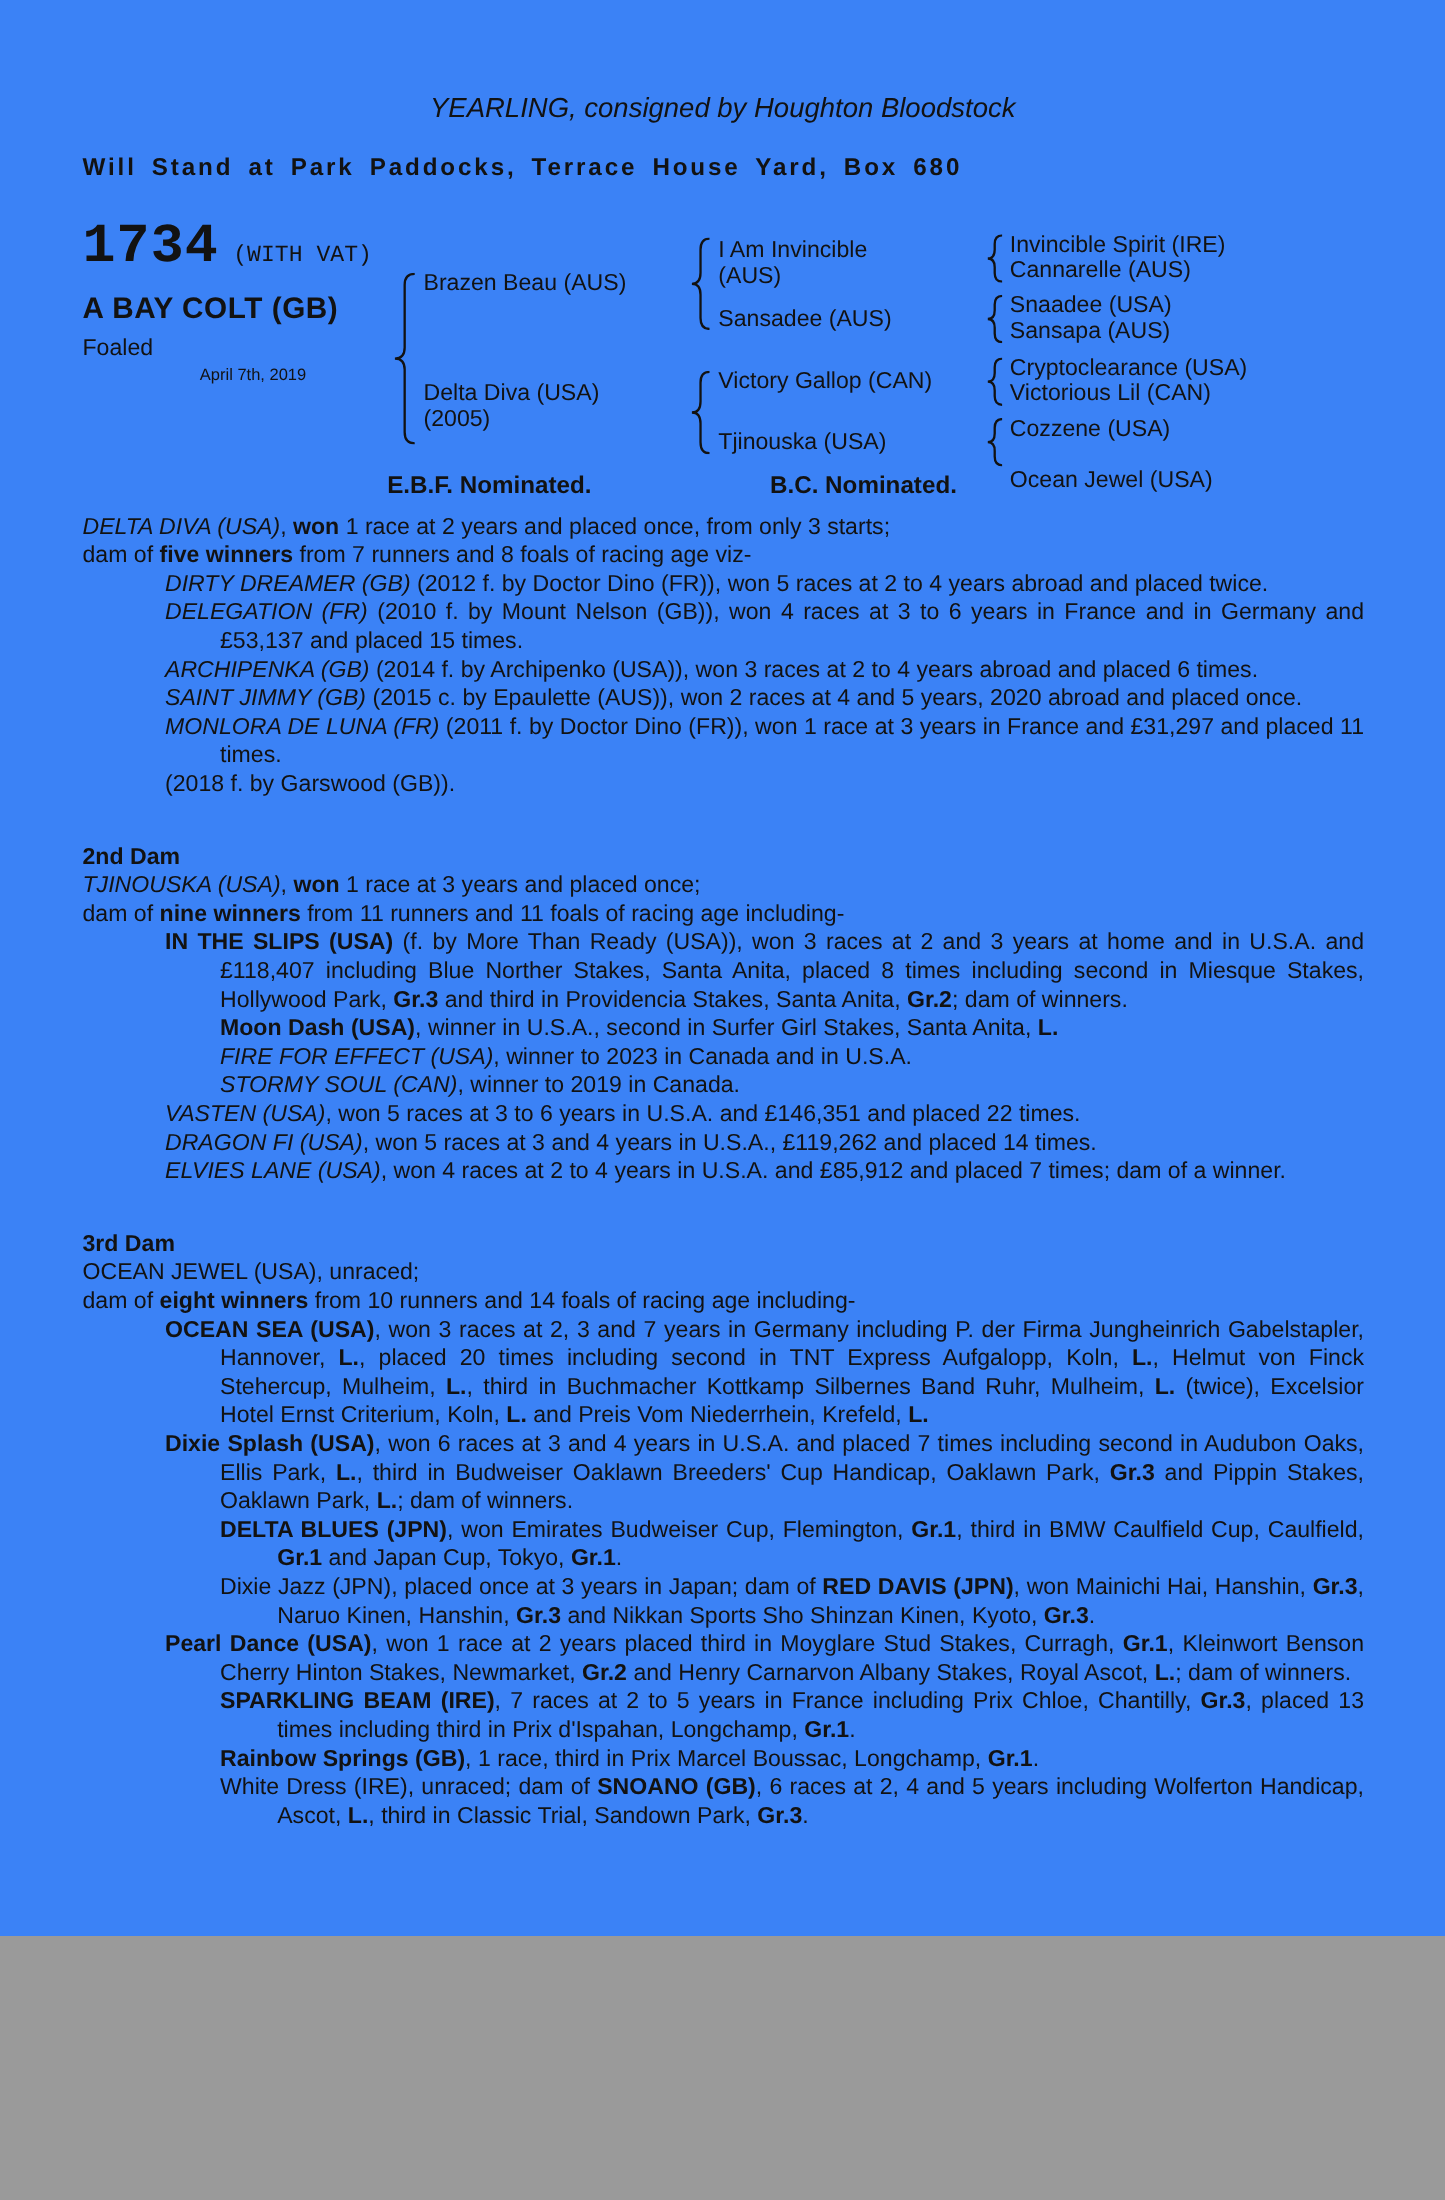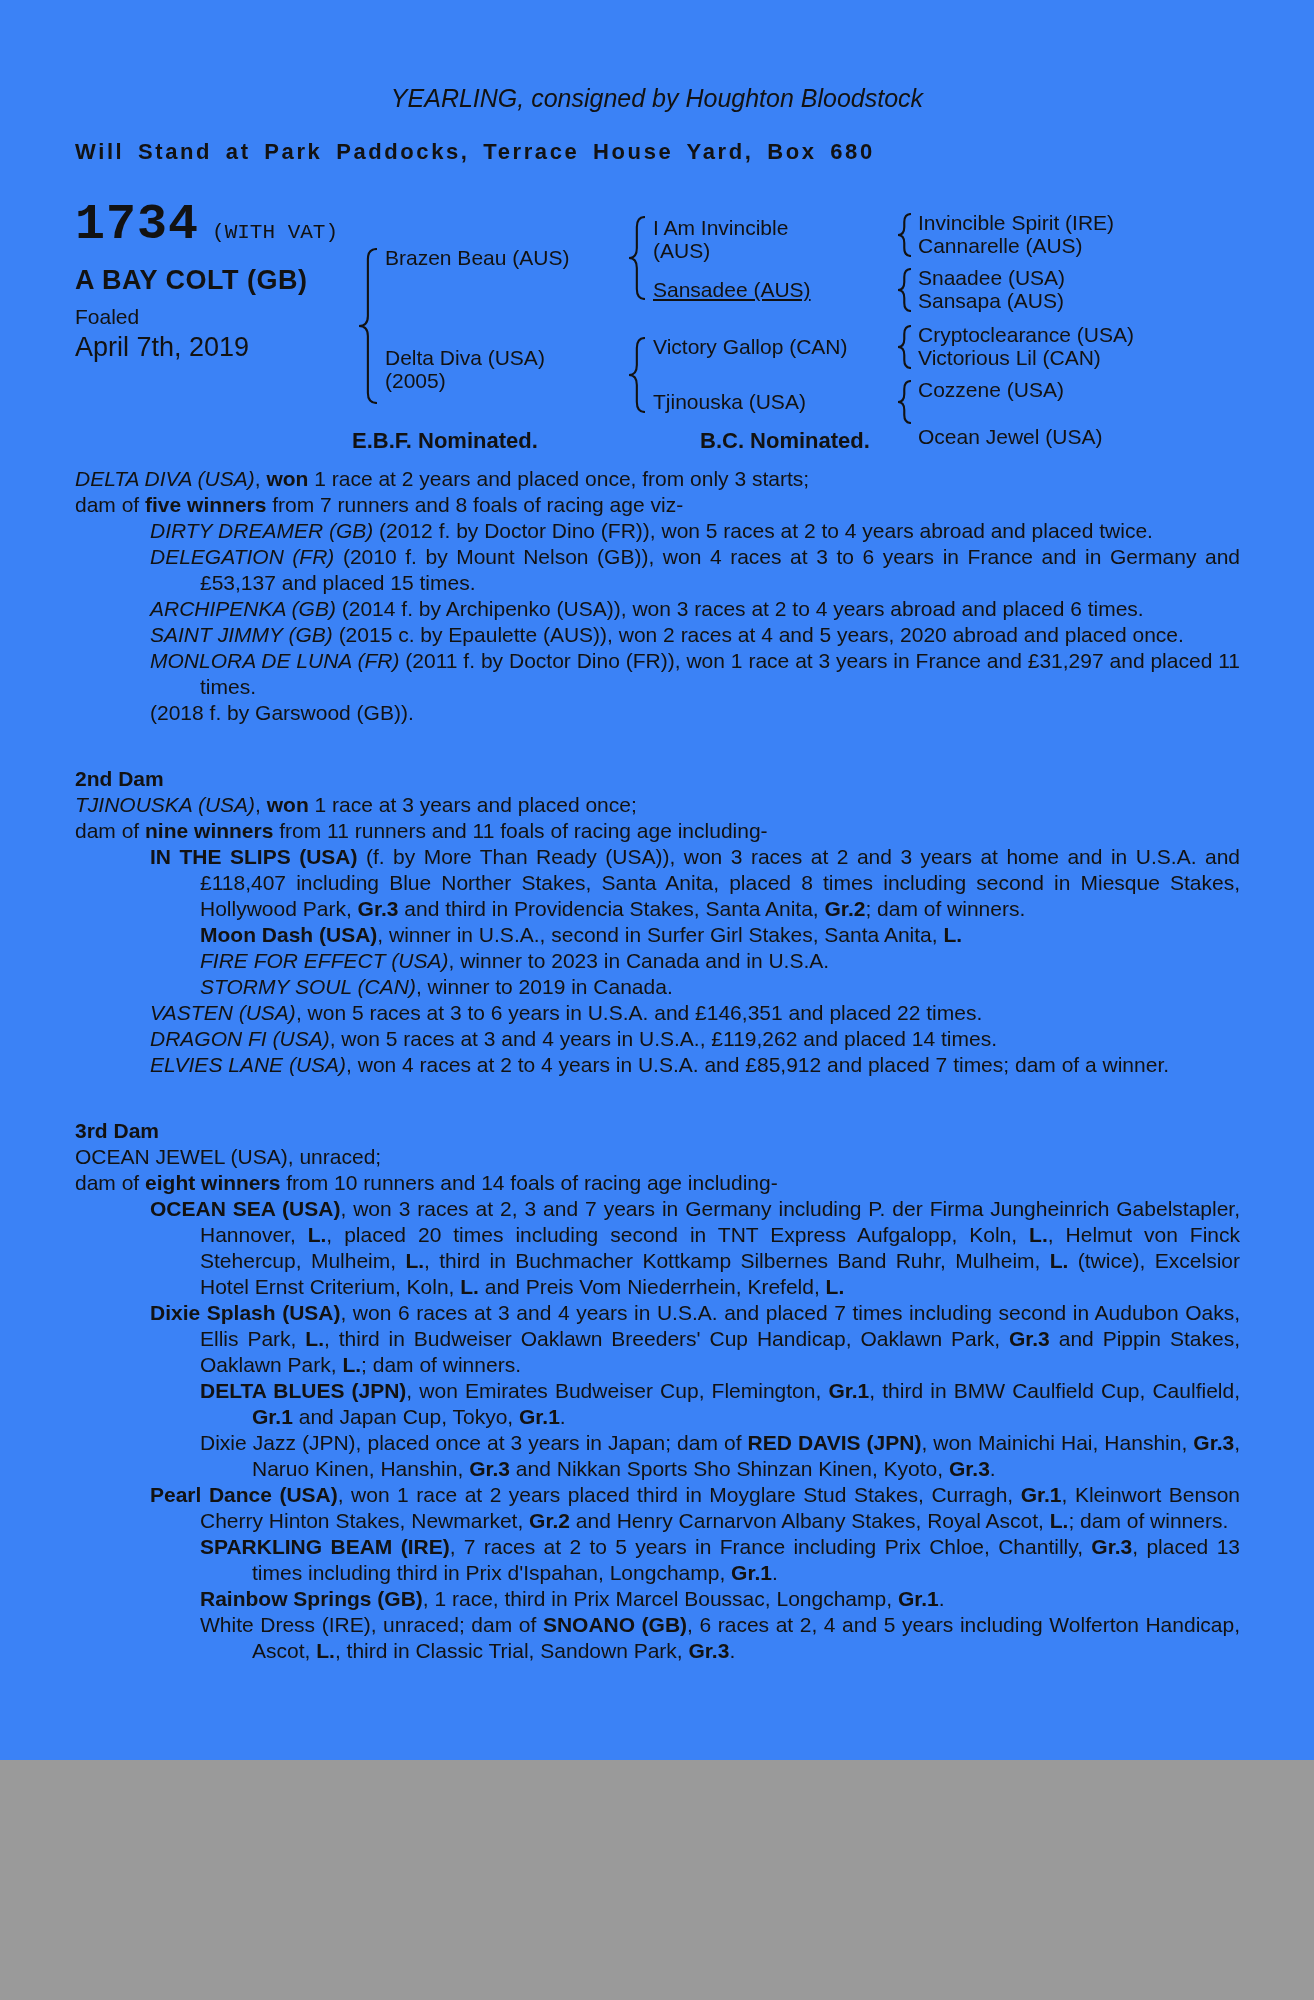--- a/index.html
+++ b/index.html
@@ -8,21 +8,21 @@
   .title{position:absolute;top:84px;left:0;width:100%;text-align:center;
          font-style:italic;font-size:25px;}
   .stand{position:absolute;top:139px;left:75px;font-weight:bold;font-size:22px;
          letter-spacing:2.6px;word-spacing:5px;}
   .lot{position:absolute;left:75px;top:196px;width:310px;}
   .lot-head{display:flex;align-items:baseline;font-family:Liberation Mono, monospace;}
   .lot-no{font-weight:bold;font-size:50px;letter-spacing:1px;}
   .lot-vat{font-size:21px;margin-left:13px;}
   .lot-name{font-weight:bold;font-size:27px;margin-top:12px;letter-spacing:.5px;}
   .lot-foaled{font-size:21px;margin-top:9px;}
-  .lot-date{font-size:27px;margin-top:3px;}
+  .lot-date{font-size:15px;margin-top:3px;text-align:center;}
   .pedigree{position:absolute;inset:0;}
   .ped-name{position:absolute;font-size:21px;line-height:23px;white-space:nowrap;}
   .ped-brace{position:absolute;}
   .nom{position:absolute;top:428px;font-weight:bold;font-size:22px;white-space:nowrap;}
   .nom.ebf{left:352px;} .nom.bc{left:700px;}
   .sections{position:absolute;left:75px;top:466px;width:1165px;
             font-size:21px;line-height:26px;}
   .sec-h{font-weight:bold;}
   section + section{margin-top:40px;}
   .para{margin:0;text-align:justify;}
@@ -57,21 +57,21 @@
       </div>
       <div class="ped-name" style="left: 918px; top: 211px;">
         <div>Invincible Spirit (IRE)</div>
       </div>
       <div class="ped-name" style="left: 918px; top: 234px;">
         <div>Cannarelle (AUS)</div>
       </div>
       <svg width="14" height="44" viewBox="0 0 14 44" class="ped-brace" style="left: 897px; top: 213px;">
         <path d="M 14 1 Q 7.28 1 7.28 8.92 L 7.28 14.08 Q 7.28 22 1 22 Q 7.28 22 7.28 29.92 L 7.28 35.08 Q 7.28 43 14 43" fill="none" stroke="#121212" stroke-width="2.1" stroke-linecap="round"></path>
       </svg>
-      <div class="ped-name" style="left: 653px; top: 278px; text-decoration: underline;">
+      <div class="ped-name" style="left: 653px; top: 278px;">
         <div>Sansadee (AUS)</div>
       </div>
       <div class="ped-name" style="left: 918px; top: 266px;">
         <div>Snaadee (USA)</div>
       </div>
       <div class="ped-name" style="left: 918px; top: 289px;">
         <div>Sansapa (AUS)</div>
       </div>
       <svg width="14" height="44" viewBox="0 0 14 44" class="ped-brace" style="left: 897px; top: 268px;">
         <path d="M 14 1 Q 7.28 1 7.28 8.92 L 7.28 14.08 Q 7.28 22 1 22 Q 7.28 22 7.28 29.92 L 7.28 35.08 Q 7.28 43 14 43" fill="none" stroke="#121212" stroke-width="2.1" stroke-linecap="round"></path>

